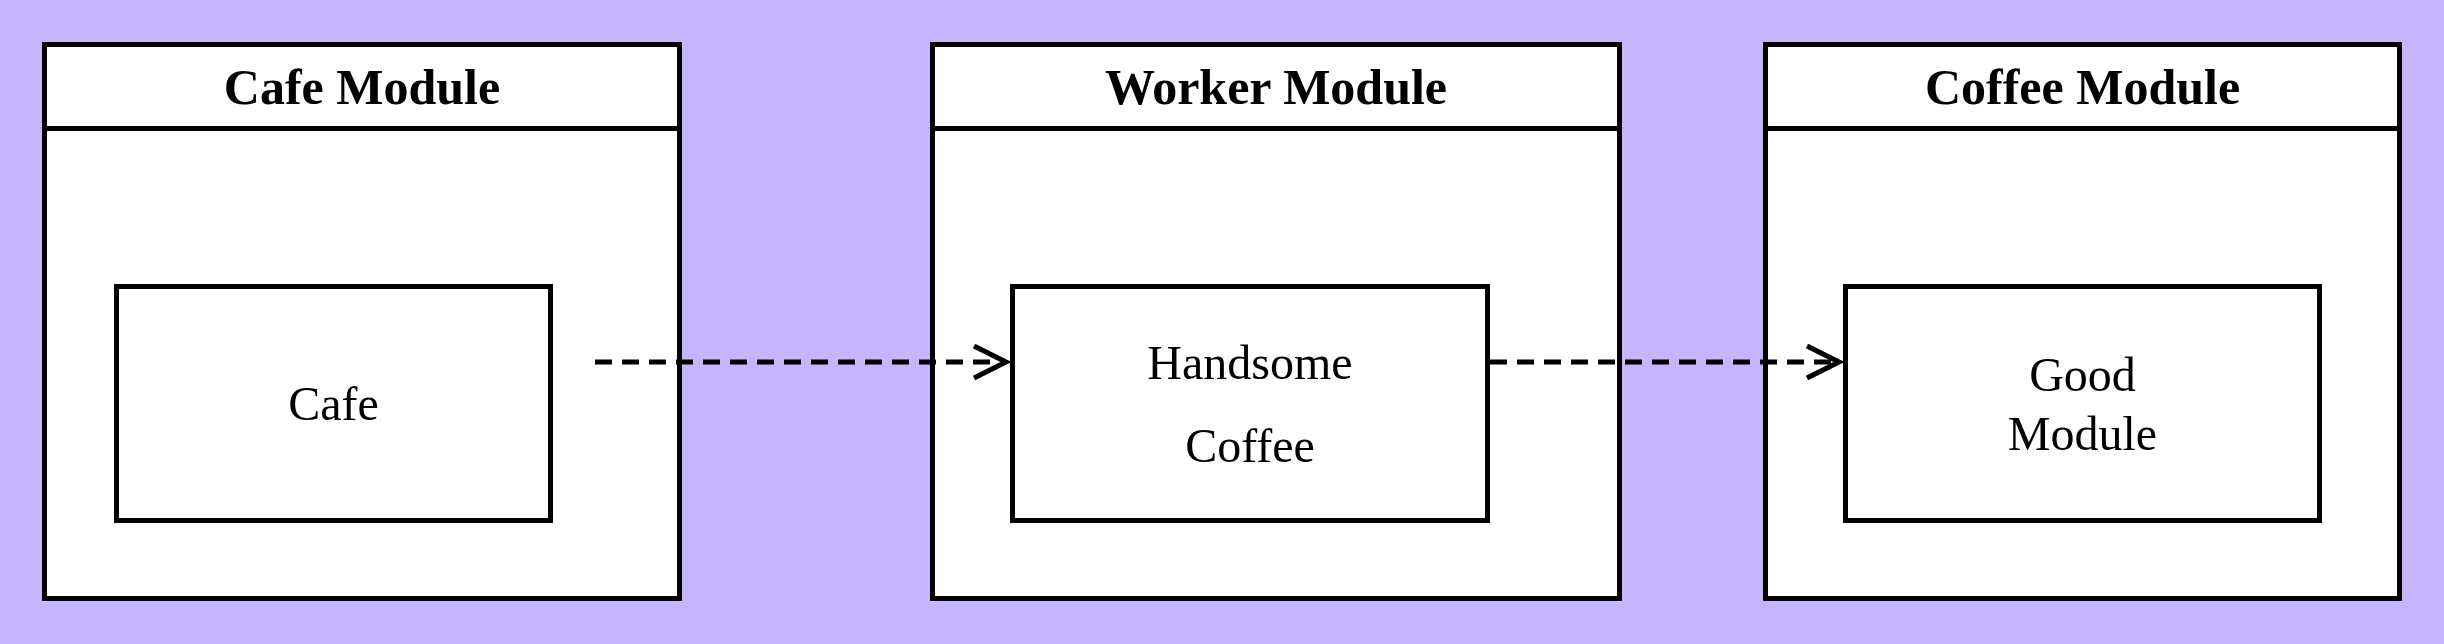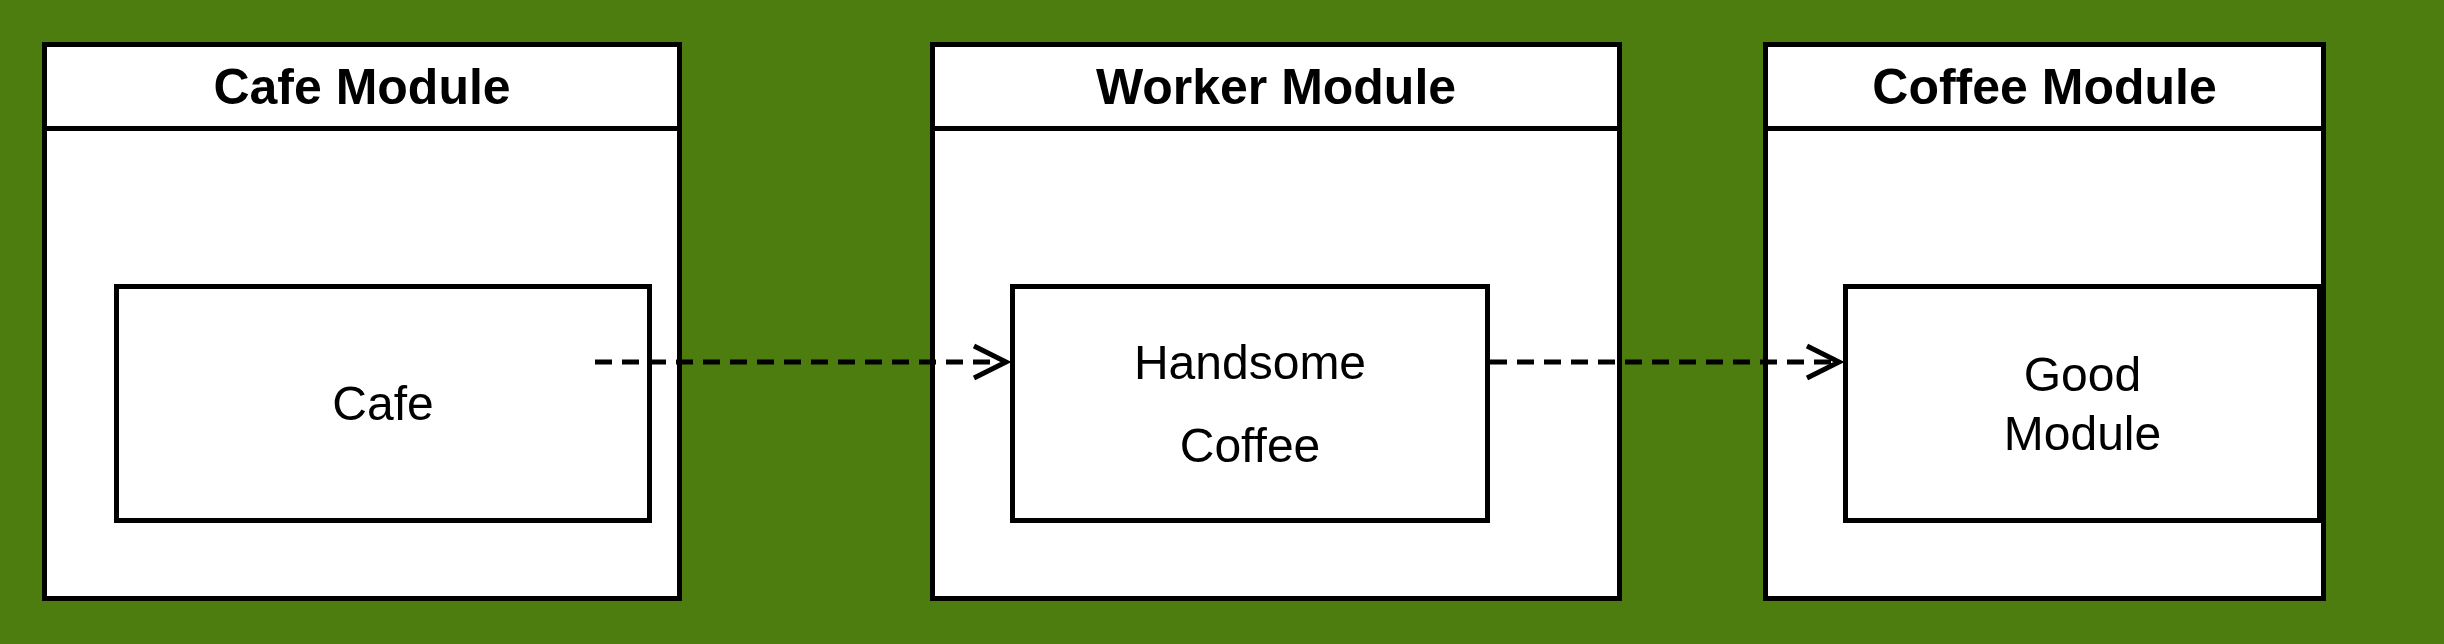--- a/index.html
+++ b/index.html
@@ -4,22 +4,22 @@
 <style>
   html, body {
     margin: 0;
     padding: 0;
     background: #ffffff;
   }
   .canvas {
     position: relative;
     width: 2444px;
     height: 644px;
-    background: #4d7c0f;
-    font-family: Liberation Sans, sans-serif;
+    background: #c4b5fd;
+    font-family: Liberation Serif, serif;
     color: #000000;
     overflow: hidden;
   }
   .module {
     position: absolute;
     top: 42px;
     height: 559px;
     border: 5px solid #000000;
     box-sizing: border-box;
     background: #ffffff;
@@ -52,23 +52,23 @@
     text-align: center;
     font-size: 48px;
     line-height: 59px;
     font-weight: normal;
   }
   .node div:empty { display: none; }
 
   
   #module-cafe   { left: 42px;   width: 640px; }
   #module-worker { left: 930px;  width: 692px; }
-  #module-coffee { left: 1763px; width: 563px; }
+  #module-coffee { left: 1763px; width: 639px; }
 
-  #node-cafe            { left: 67px; top: 153px; width: 538px; height: 239px; }
+  #node-cafe            { left: 67px; top: 153px; width: 439px; height: 239px; }
   #node-handsome-worker { left: 75px; top: 153px; width: 480px; height: 239px; gap: 24px; }
   #node-good-coffee     { left: 75px; top: 153px; width: 479px; height: 239px; justify-content: center; }
 
   .arrow-layer {
     position: absolute;
     left: 0;
     top: 0;
     width: 2444px;
     height: 644px;
     pointer-events: none;

